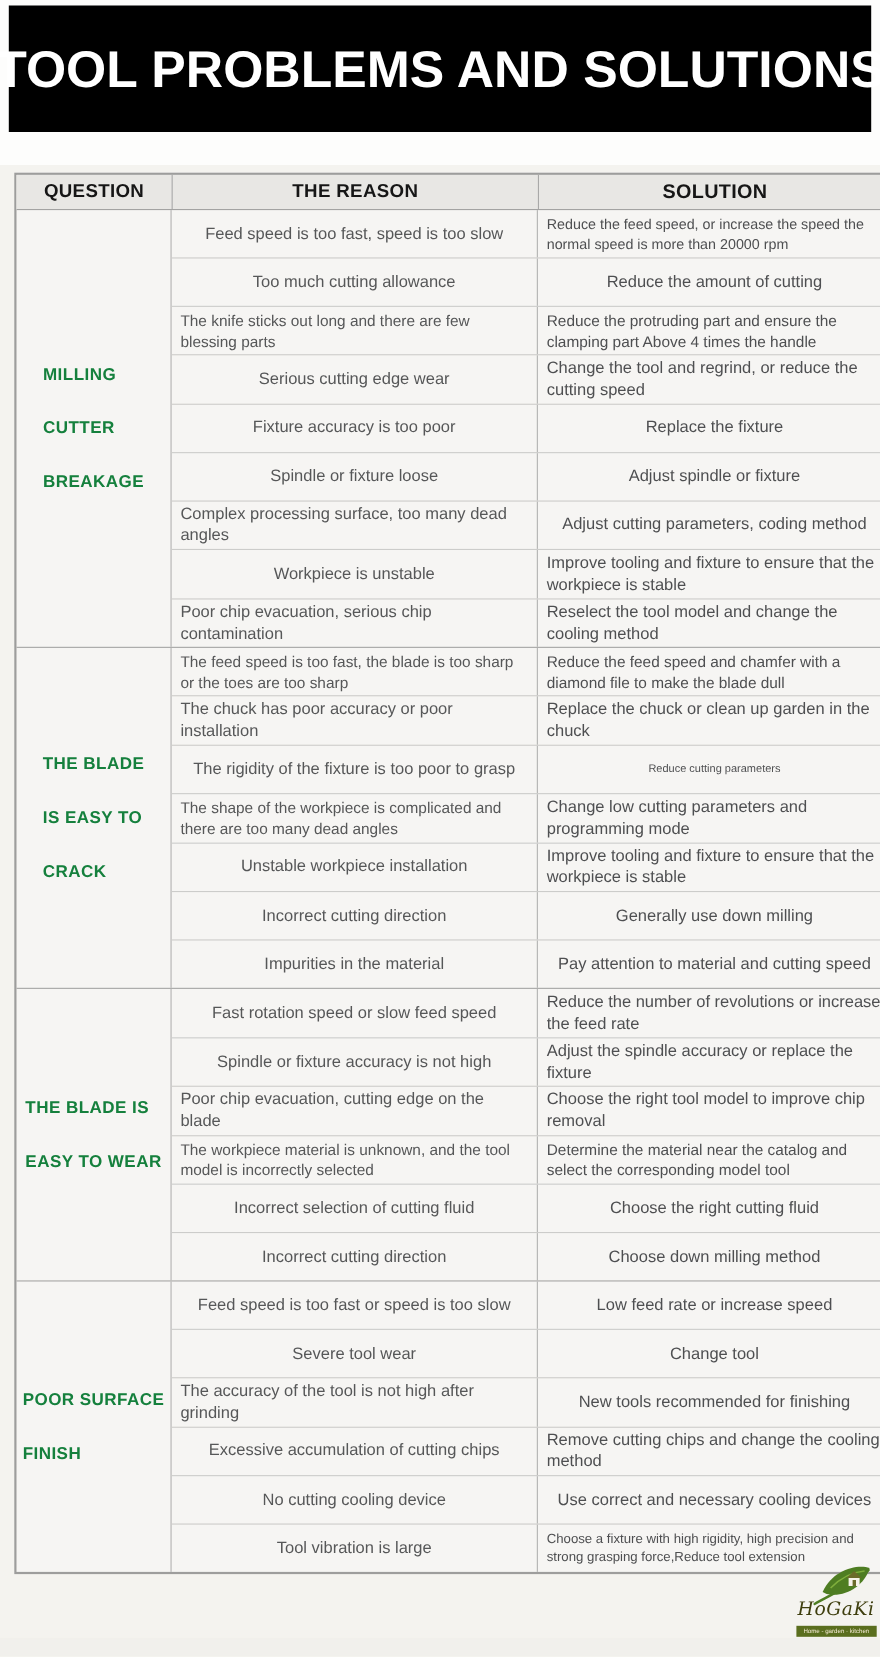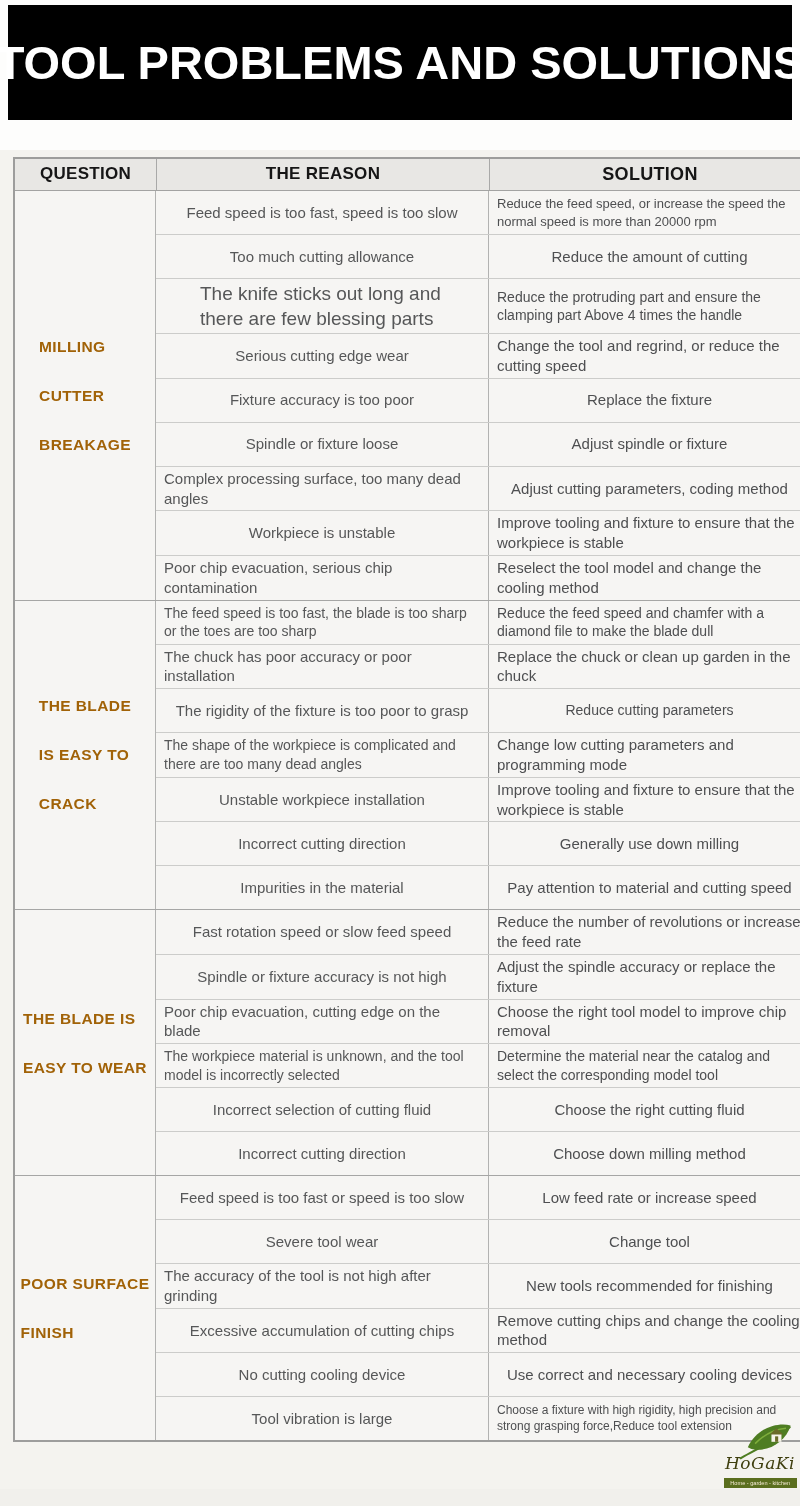--- a/index.html
+++ b/index.html
@@ -35,21 +35,21 @@
   .thead .hcell:nth-child(3){font-size:18px;}
 
   .section{display:grid;grid-template-columns:141px 1fr;}
   .section + .section{border-top:1px solid #a6a6a5;}
   .qcell{
     border-right:1px solid #b2b2b1;display:flex;align-items:center;justify-content:center;
     text-align:center;padding:4px 2px;
   }
   .qblock{display:inline-block;text-align:left;}
   .qline{
-    font-weight:700;color:#a16207;font-size:15.5px;letter-spacing:.4px;
+    font-weight:700;color:#15803d;font-size:15.5px;letter-spacing:.4px;
     line-height:49px;white-space:nowrap;
   }
   .rows{display:block;}
   .row{display:grid;grid-template-columns:333px 1fr;min-height:43px;}
   .row + .row{border-top:1px solid #ccccca;}
   .cell{
     display:flex;align-items:center;justify-content:center;
     text-align:center;padding:2px 8px;box-sizing:border-box;line-height:1.32;
   }
   .cell.reason{border-right:1px solid #b2b2b1;}
@@ -110,21 +110,21 @@
           <div class="row">
             <div class="cell reason">
               <span style="font-size: 15px;">Too much cutting allowance</span>
             </div>
             <div class="cell solution">
               <span style="font-size: 15px;">Reduce the amount of cutting</span>
             </div>
           </div>
           <div class="row">
             <div class="cell reason">
-              <span style="font-size: 19px; margin-left: 36px;">The knife sticks out long and there are few blessing parts</span>
+              <span style="font-size: 14px;">The knife sticks out long and there are few blessing parts</span>
             </div>
             <div class="cell solution">
               <span style="font-size: 14px;">Reduce the protruding part and ensure the clamping part Above 4 times the handle</span>
             </div>
           </div>
           <div class="row">
             <div class="cell reason">
               <span style="font-size: 15px;">Serious cutting edge wear</span>
             </div>
             <div class="cell solution">
@@ -196,21 +196,21 @@
             </div>
             <div class="cell solution">
               <span style="font-size: 15px;">Replace the chuck or clean up garden in the chuck</span>
             </div>
           </div>
           <div class="row">
             <div class="cell reason">
               <span style="font-size: 15px;">The rigidity of the fixture is too poor to grasp</span>
             </div>
             <div class="cell solution">
-              <span style="font-size: 14px;">Reduce cutting parameters</span>
+              <span style="font-size: 10px;">Reduce cutting parameters</span>
             </div>
           </div>
           <div class="row">
             <div class="cell reason">
               <span style="font-size: 14px;">The shape of the workpiece is complicated and there are too many dead angles</span>
             </div>
             <div class="cell solution">
               <span style="font-size: 15px;">Change low cutting parameters and programming mode</span>
             </div>
           </div>

